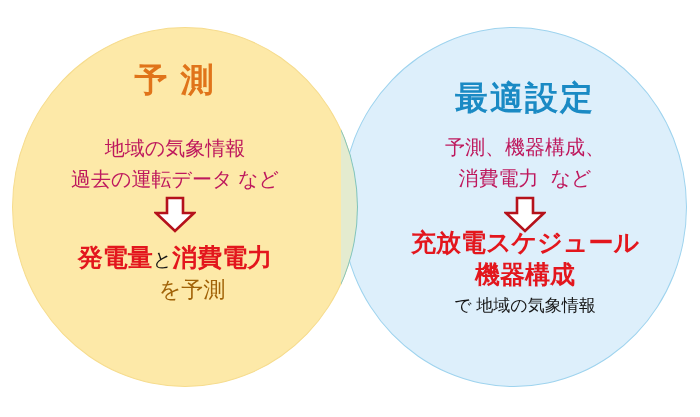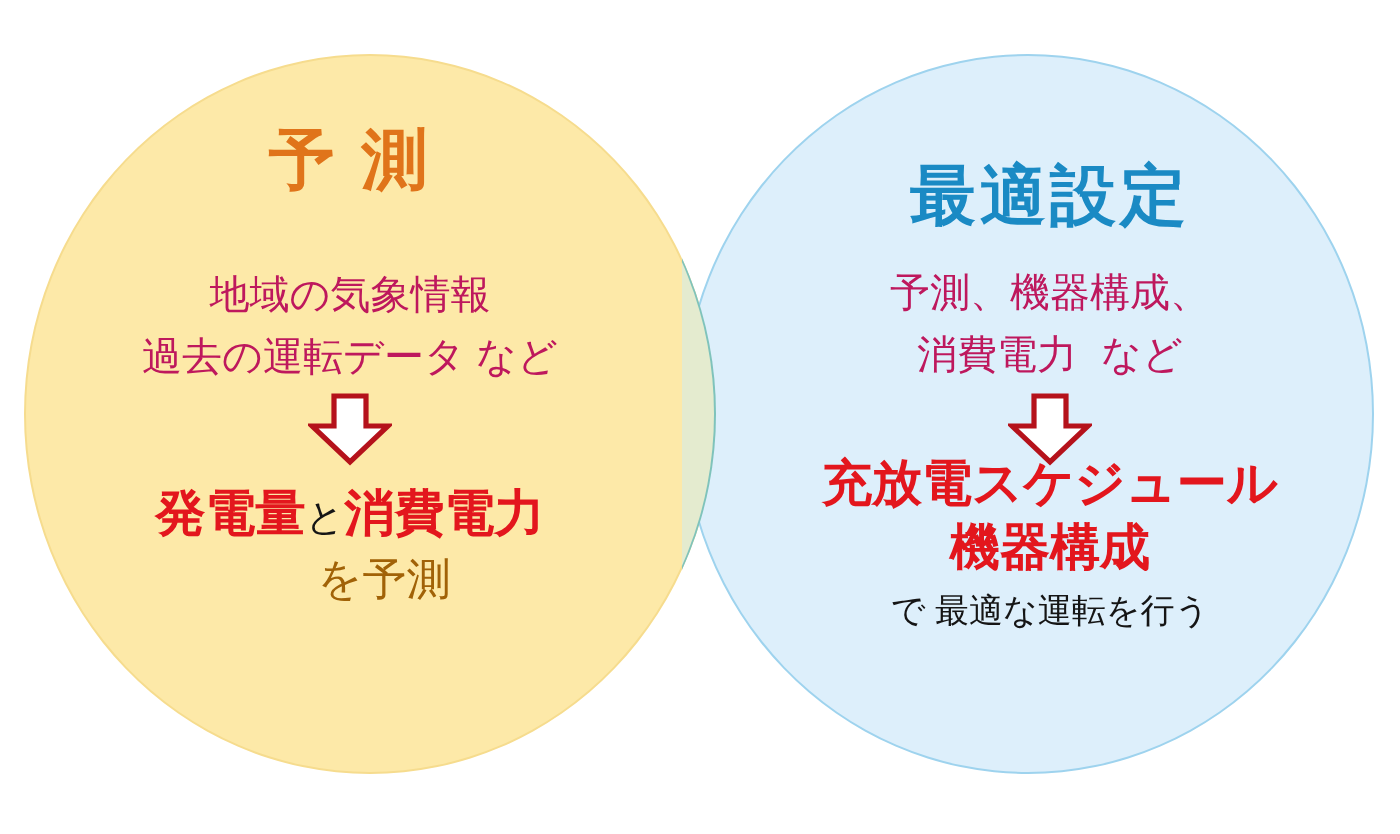--- a/index.html
+++ b/index.html
@@ -200,17 +200,17 @@
 
     <div class="arrow-wrap" id="arrow-right">
       <svg width="42" height="37" viewBox="0 0 42 37">
         <polygon points="13,2 29,2 29,17 40,17 21,35 2,17 13,17" fill="#ffffff" stroke="#b5121b" stroke-width="2.6" stroke-linejoin="miter"></polygon>
       </svg>
     </div>
 
     <div class="venn-output" id="output-right">
       <span class="out-line out-strong">充放電スケジュール</span>
       <span class="out-line out-strong">機器構成</span>
-      <span class="out-tail-small">で 最適な運転を行う</span>
+      <span class="out-tail-small">で 地域の気象情報</span>
     </div>
   </div>
 
 </div>
 
 </body></html>

